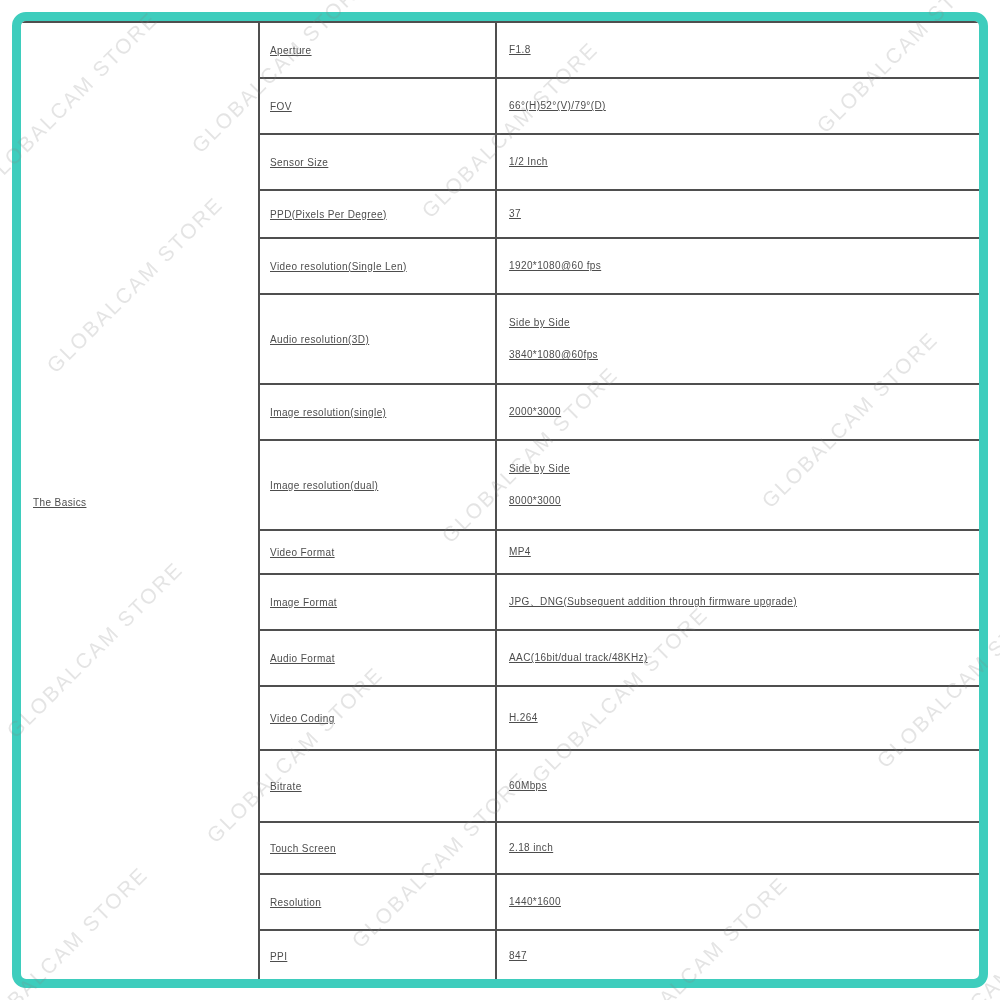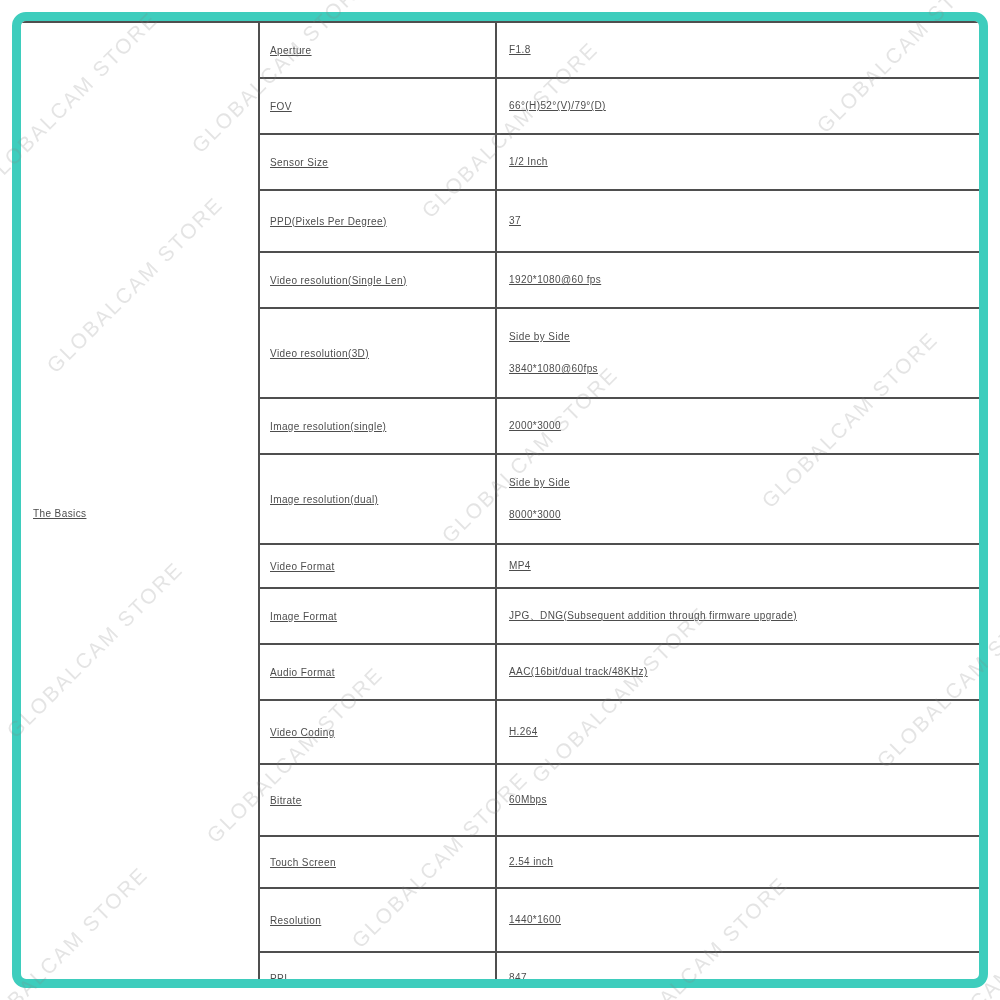--- a/index.html
+++ b/index.html
@@ -117,34 +117,34 @@
           <td class="value-cell">
             <div class="value-line">66°(H)52°(V)/79°(D)</div>
           </td>
         </tr>
         <tr style="height: 56px;">
           <td class="label-cell">Sensor Size</td>
           <td class="value-cell">
             <div class="value-line">1/2 Inch</div>
           </td>
         </tr>
-        <tr style="height: 62px;">
+        <tr style="height: 48px;">
           <td class="label-cell">PPD(Pixels Per Degree)</td>
           <td class="value-cell">
             <div class="value-line">37</div>
           </td>
         </tr>
         <tr style="height: 56px;">
           <td class="label-cell">Video resolution(Single Len)</td>
           <td class="value-cell">
             <div class="value-line">1920*1080@60 fps</div>
           </td>
         </tr>
         <tr style="height: 90px;">
-          <td class="label-cell">Video resolution(3D)</td>
+          <td class="label-cell">Audio resolution(3D)</td>
           <td class="value-cell">
             <div class="value-line">Side by Side</div>
             <div class="value-line">3840*1080@60fps</div>
           </td>
         </tr>
         <tr style="height: 56px;">
           <td class="label-cell">Image resolution(single)</td>
           <td class="value-cell">
             <div class="value-line">2000*3000</div>
           </td>
@@ -182,24 +182,24 @@
         </tr>
         <tr style="height: 72px;">
           <td class="label-cell">Bitrate</td>
           <td class="value-cell">
             <div class="value-line">60Mbps</div>
           </td>
         </tr>
         <tr style="height: 52px; padding-left: 16px;">
           <td class="label-cell">Touch Screen</td>
           <td class="value-cell">
-            <div class="value-line">2.54 inch</div>
-          </td>
-        </tr>
-        <tr style="height: 64px;">
+            <div class="value-line">2.18 inch</div>
+          </td>
+        </tr>
+        <tr style="height: 56px;">
           <td class="label-cell">Resolution</td>
           <td class="value-cell">
             <div class="value-line">1440*1600</div>
           </td>
         </tr>
         <tr style="height: 51px;">
           <td class="label-cell">PPI</td>
           <td class="value-cell">
             <div class="value-line">847</div>
           </td>

